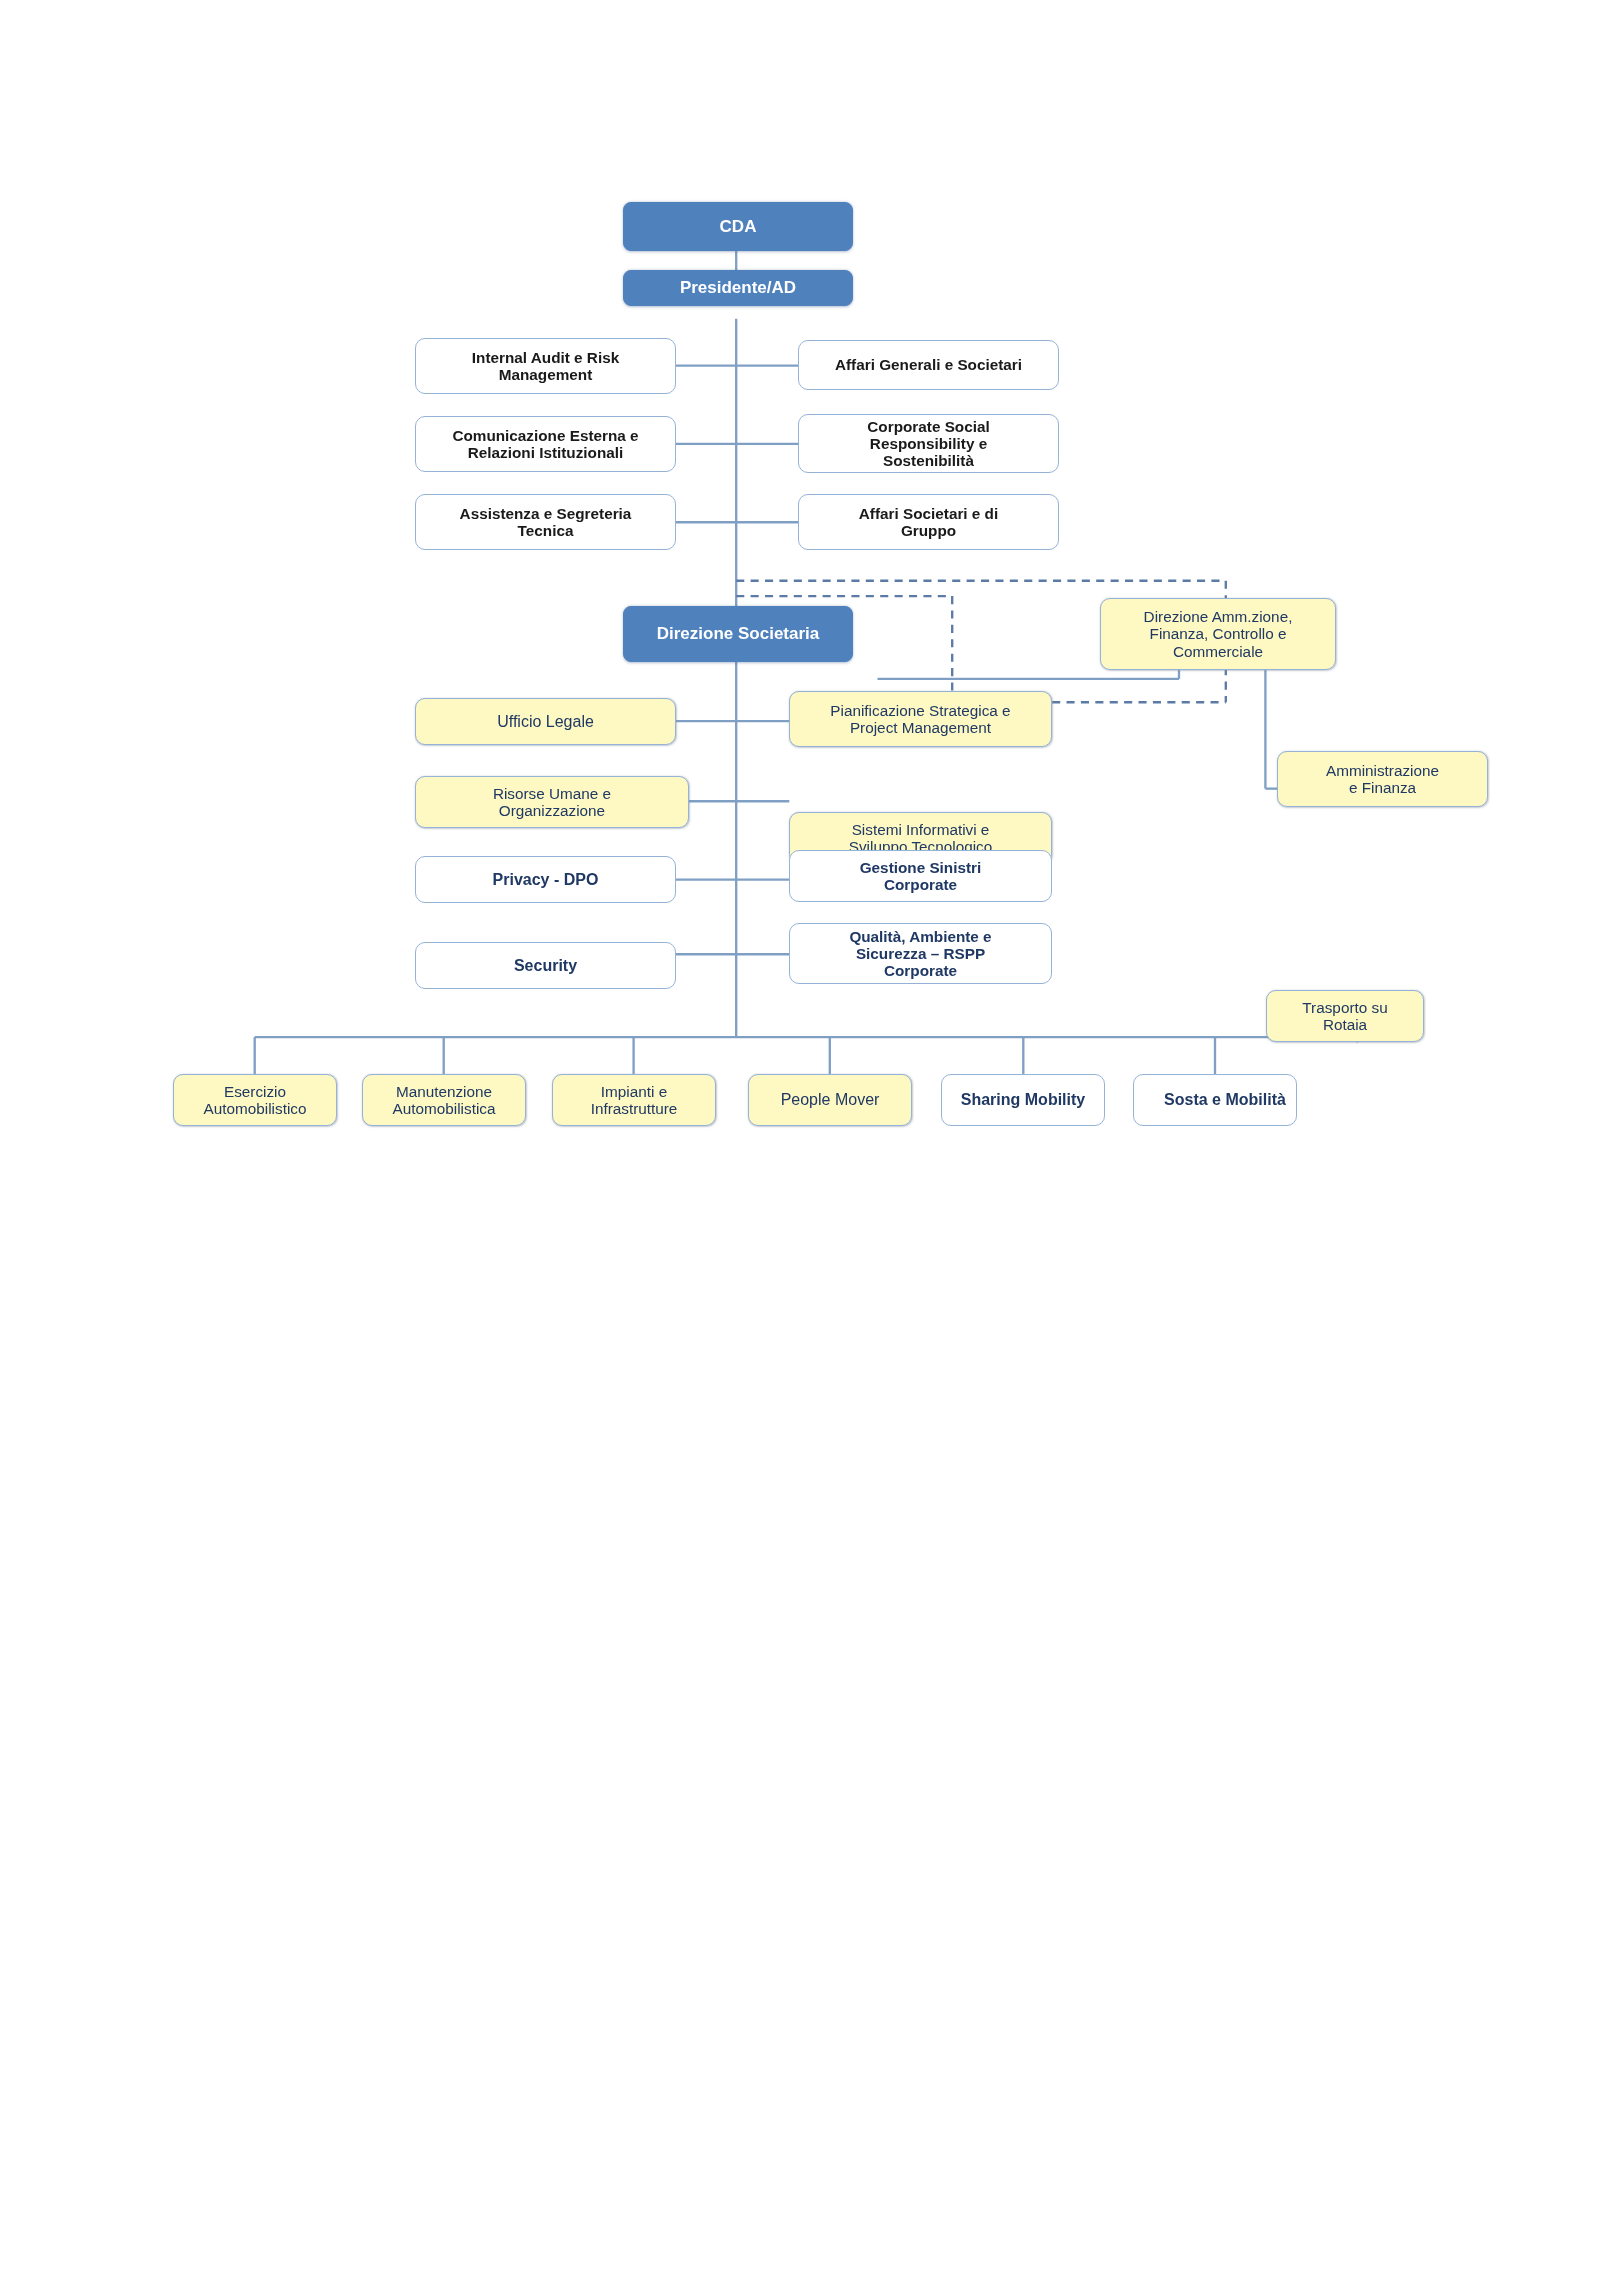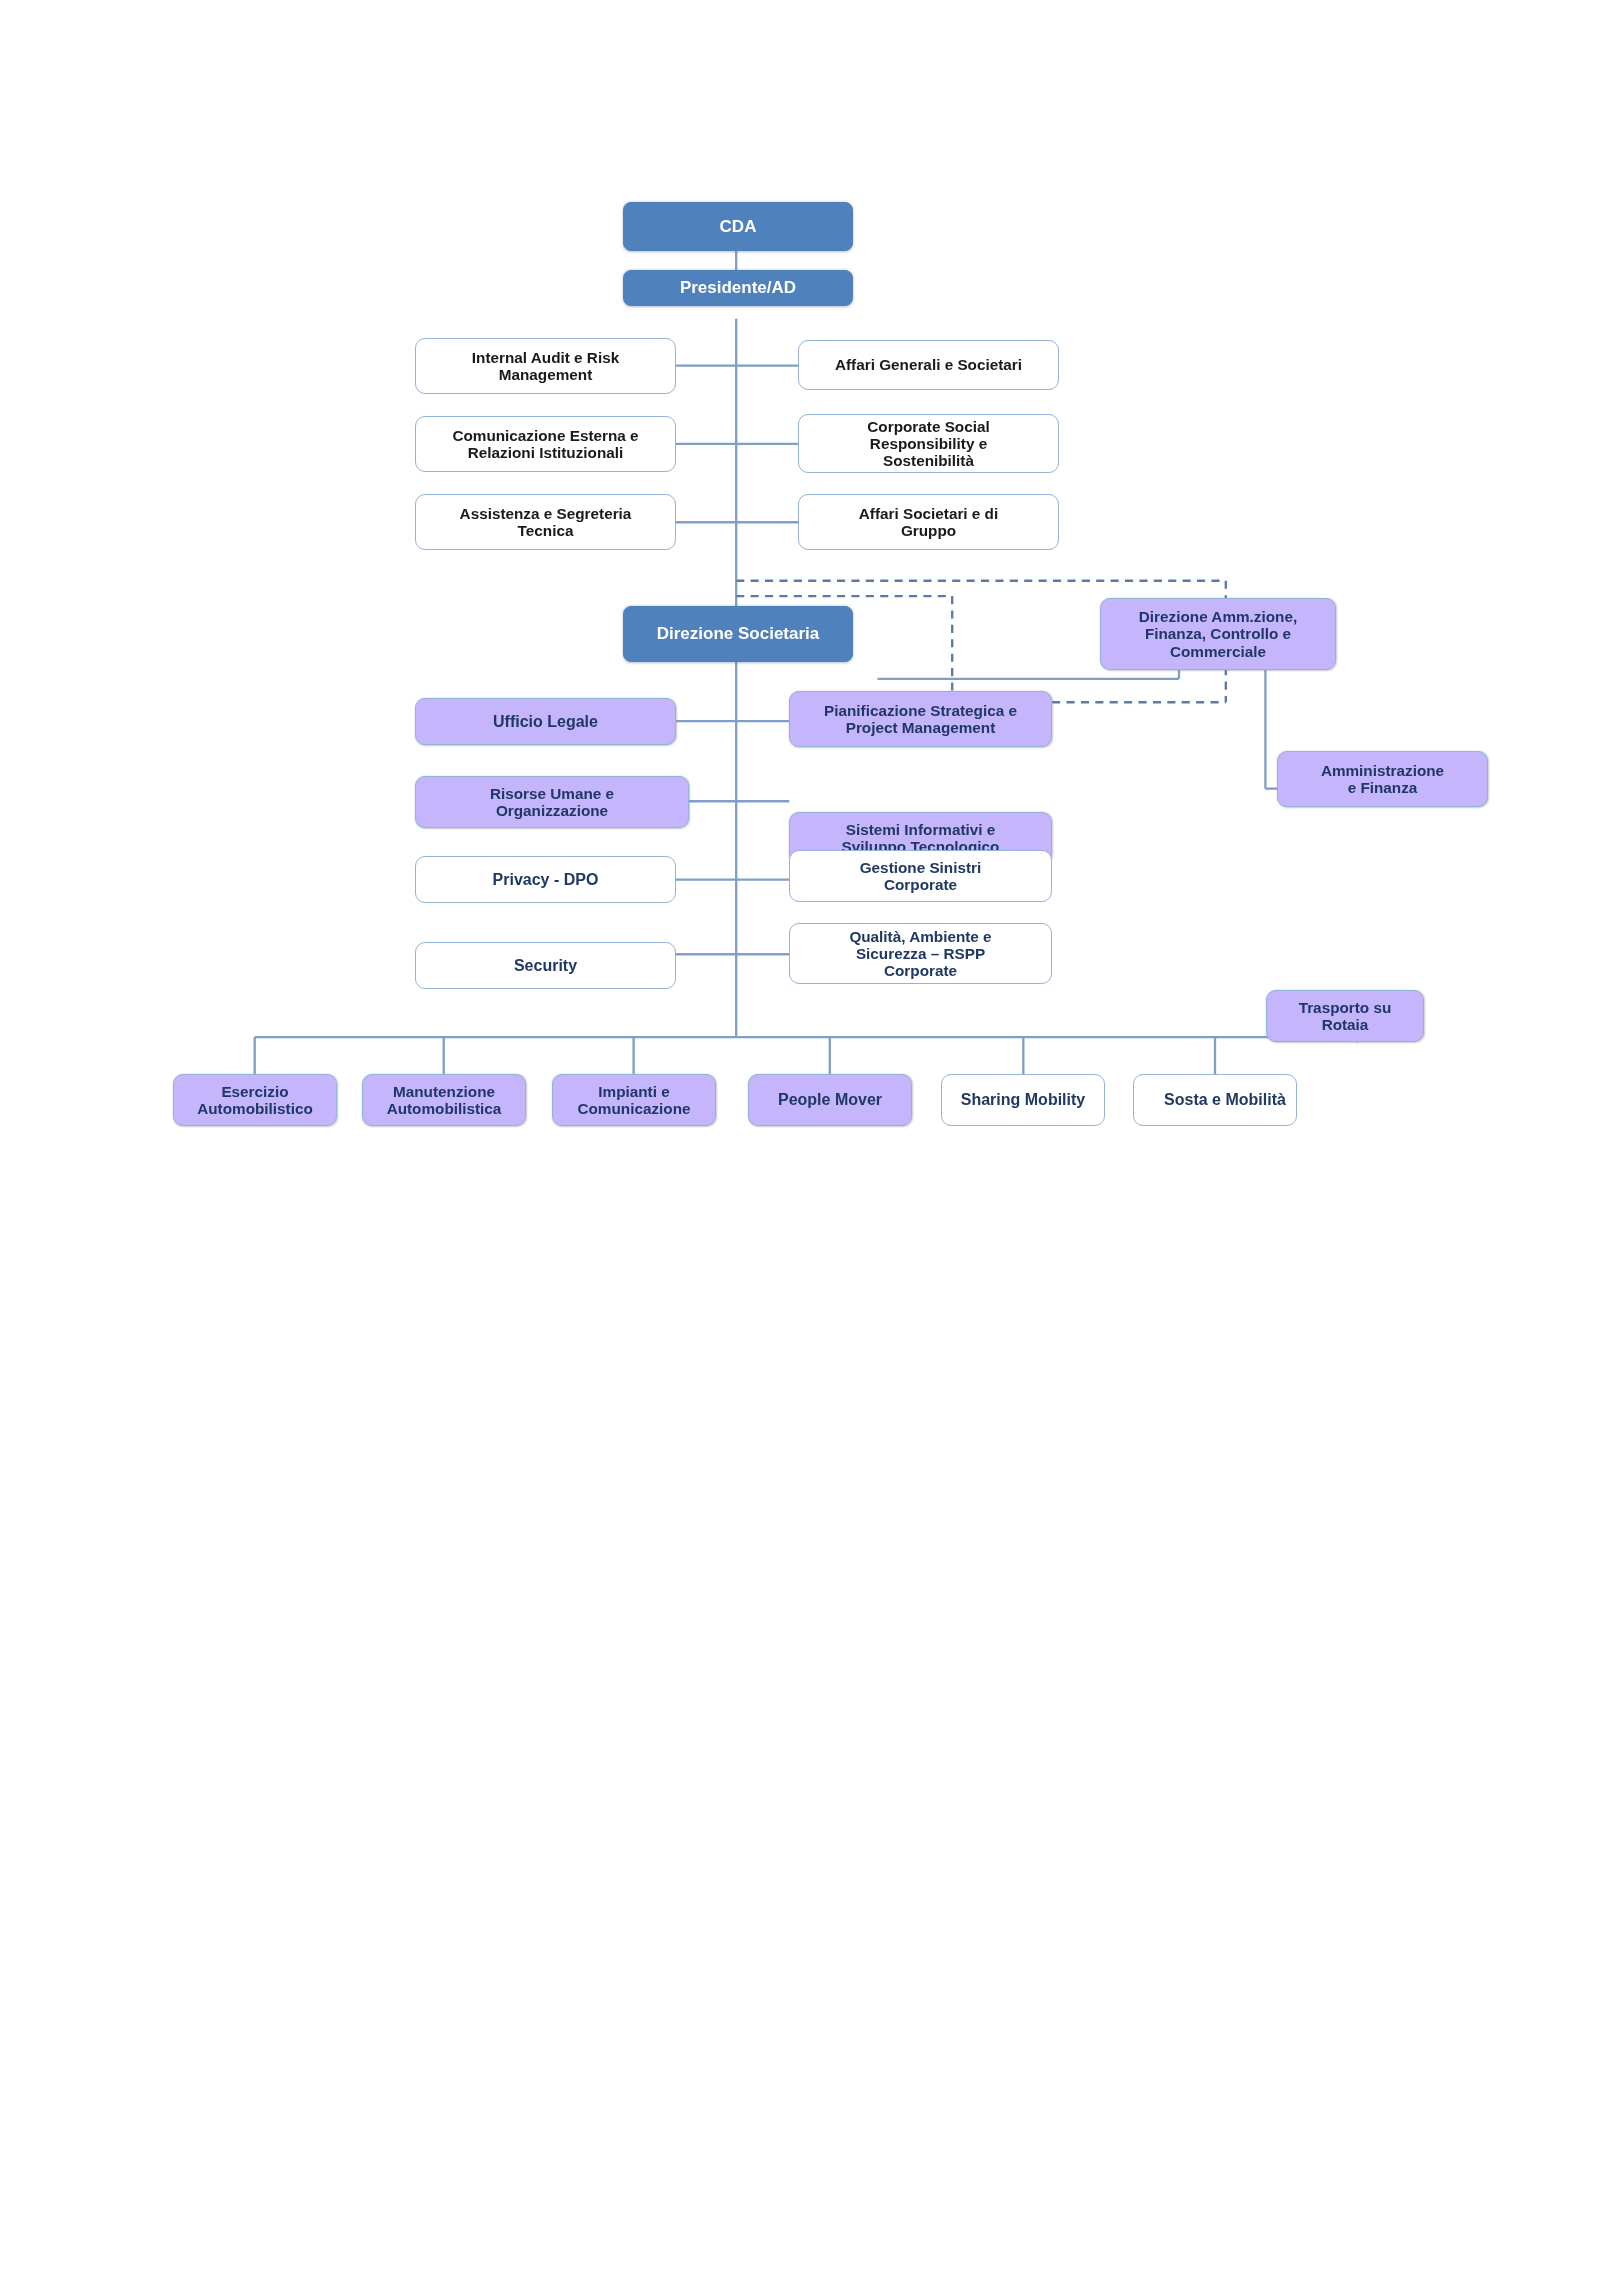--- a/index.html
+++ b/index.html
@@ -65,24 +65,24 @@
     color: #1f3864;
     font-weight: bold;
     border-radius: 10px;
   }
   
   .node.white.darktext {
     color: #1a1a1a;
   }
   
   .node.gray {
-    background: #c4b5fd;
+    background: #fef9c3;
     border: 1.8px solid #95b3d7;
     color: #1f3864;
-    font-weight: bold;
+    font-weight: normal;
     border-radius: 10px;
     box-shadow: 0.9px 0.9px 1.8px rgba(140,150,165,0.5);
   }
 </style>
 </head>
 <body>
 
 <div id="page">
   <div id="chart-layer">
 
@@ -211,21 +211,21 @@
         <div class="node gray" style="left: 173px; top: 1074px; width: 164px; height: 52px; font-size: 15.3px;">
           <span class="lbl">Esercizio
 Automobilistico</span>
         </div>
         <div class="node gray" style="left: 362px; top: 1074px; width: 164px; height: 52px; font-size: 15.3px;">
           <span class="lbl">Manutenzione
 Automobilistica</span>
         </div>
         <div class="node gray" style="left: 552px; top: 1074px; width: 164px; height: 52px; font-size: 15.3px;">
           <span class="lbl">Impianti e
-Comunicazione</span>
+Infrastrutture</span>
         </div>
         <div class="node gray" style="left: 748px; top: 1074px; width: 164px; height: 52px; font-size: 16px;">
           <span class="lbl">People Mover</span>
         </div>
         <div class="node white" style="left: 941px; top: 1074px; width: 164px; height: 52px; font-size: 16px;">
           <span class="lbl">Sharing Mobility</span>
         </div>
         <div class="node white" style="left: 1133px; top: 1074px; width: 164px; height: 52px; font-size: 16px; padding-left: 20px;">
           <span class="lbl">Sosta e Mobilità</span>
         </div>

